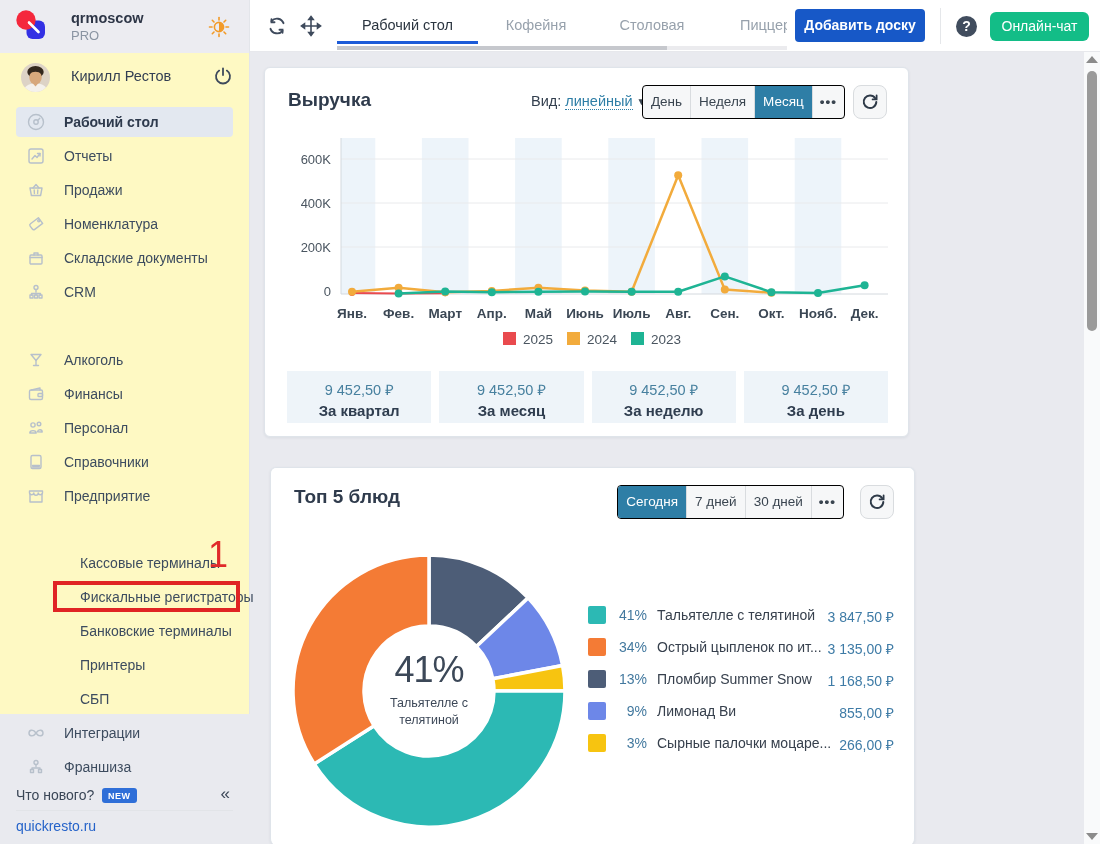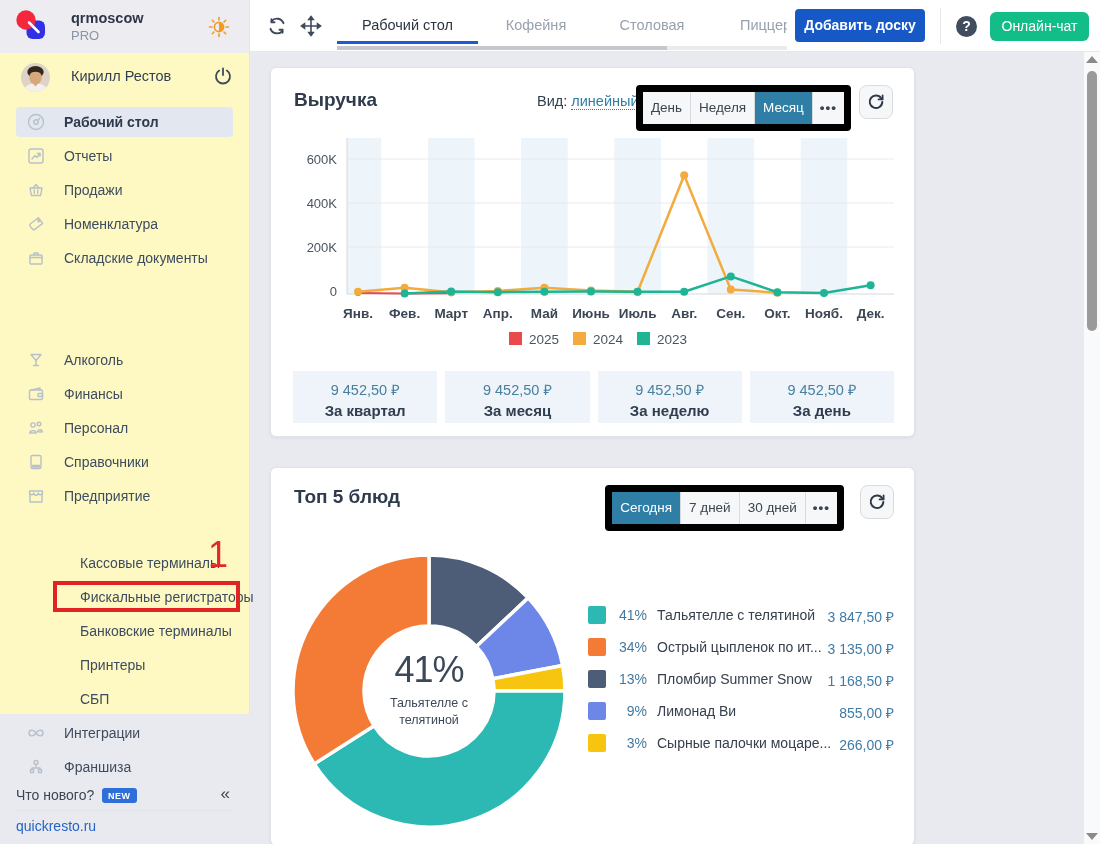--- a/index.html
+++ b/index.html
@@ -35,24 +35,24 @@
 .tab.on { color:#2b3540; }
 #tabline { position:absolute; left:87px; top:41px; width:141px; height:3px; background:#1c5bd8; z-index:3; }
 #hsc-track { position:absolute; left:87px; top:46px; width:450px; height:4px; background:#ebebee; }
 #hsc-thumb { position:absolute; left:87px; top:46px; width:330px; height:4px; background:#c6c8cd; }
 #addboard { position:absolute; left:545px; top:9px; width:130px; height:33px; background:#1758c7; color:#fff; font-size:14px; font-weight:bold; text-align:center; line-height:33px; border-radius:4px; }
 #tbdiv { position:absolute; left:690px; top:8px; height:36px; border-left:1px solid #e5e7ea; }
 #qmark { position:absolute; left:706px; top:16px; width:21px; height:21px; border-radius:50%; background:#414d5e; color:#fff; font-size:14px; font-weight:bold; text-align:center; line-height:21px; }
 #onchat { position:absolute; left:740px; top:12px; width:99px; height:29px; background:#13bd87; color:#fff; font-size:14px; text-align:center; line-height:29px; border-radius:6px; }
 
 .card { position:absolute; background:#fff; border:1px solid #dfe4ea; border-radius:6px; box-shadow:0 1px 3px rgba(40,60,90,.08); }
-#card1 { left:270px; top:67px; width:645px; height:370px; }
+#card1 { left:264px; top:67px; width:645px; height:370px; }
 #card2 { left:270px; top:467px; width:645px; height:378px; border-bottom:none; }
 .ctitle { position:absolute; left:23px; font-size:19px; font-weight:bold; color:#2f3b4c; }
-.btng { position:absolute; display:flex; background:#f6f7f8; border:7px solid #000000; border-radius:4px; overflow:hidden;text-align:center; }
+.btng { position:absolute; display:flex; background:#f6f7f8; border:1px solid #000000; border-radius:4px; overflow:hidden;text-align:center; }
 .btng .b { font-size:13.5px; color:#3a4550; line-height:32px; padding:0 8px; border-right:1px solid #d9dcdf; }
 .btng .dots { padding:0 7px; font-weight:bold; letter-spacing:1px; }
 .btng .b:last-child { border-right:none; }
 .btng .b.on { background:#2e7ea6; color:#fff; }
 .rbtn { position:absolute; width:34px; height:34px; background:#f6f7f8; border:1px solid #d9dcdf; border-radius:8px; text-align:center; padding-top:6px; }
 .statrow { position:absolute; left:22px; top:303px; width:601px; display:flex; gap:8px; }
 .stat { flex:1; height:52px; background:#eef4f9; text-align:center; padding-top:8px; }
 .stat .v { font-size:14.5px; color:#47809f; }
 .stat .l { font-size:15px; color:#2f3d4f; font-weight:bold; margin-top:3px; }
 
@@ -150,20 +150,30 @@
           </svg></span>
         <span class="lbl">Номенклатура</span>
       </div>
 <div class="item" style="top:243px">
         <span class="ic"><svg class="mi" width="20" height="20" viewBox="0 0 20 20" fill="none" stroke="#b7c0cb" stroke-width="1.4" stroke-linecap="round" stroke-linejoin="round">
             <rect x="4" y="7" width="12" height="9" rx="1"></rect>
             <path d="M4 9.5 L16 9.5"></path>
             <path d="M8 7 L8 5 L12 5 L12 7"></path>
           </svg></span>
         <span class="lbl">Складские документы</span>
+      </div>
+<div class="item" style="top:277px">
+        <span class="ic"><svg class="mi" width="20" height="20" viewBox="0 0 20 20" fill="none" stroke="#b7c0cb" stroke-width="1.4" stroke-linecap="round" stroke-linejoin="round">
+            <circle cx="10" cy="5.5" r="2"></circle>
+            <path d="M10 7.5 L10 10 M5.5 13 L5.5 11.5 L14.5 11.5 L14.5 13 M10 11.5 L10 13"></path>
+            <rect x="4" y="13" width="3" height="3"></rect>
+            <rect x="8.5" y="13" width="3" height="3"></rect>
+            <rect x="13" y="13" width="3" height="3"></rect>
+          </svg></span>
+        <span class="lbl">CRM</span>
       </div>
 <div class="item" style="top:345px">
         <span class="ic"><svg class="mi" width="20" height="20" viewBox="0 0 20 20" fill="none" stroke="#b7c0cb" stroke-width="1.4" stroke-linecap="round" stroke-linejoin="round">
             <path d="M5 4.5 L15 4.5 L10 10.5 Z"></path>
             <line x1="10" y1="10.5" x2="10" y2="15"></line>
             <line x1="7.5" y1="15.5" x2="12.5" y2="15.5"></line>
           </svg></span>
         <span class="lbl">Алкоголь</span>
       </div>
 <div class="item" style="top:379px">

